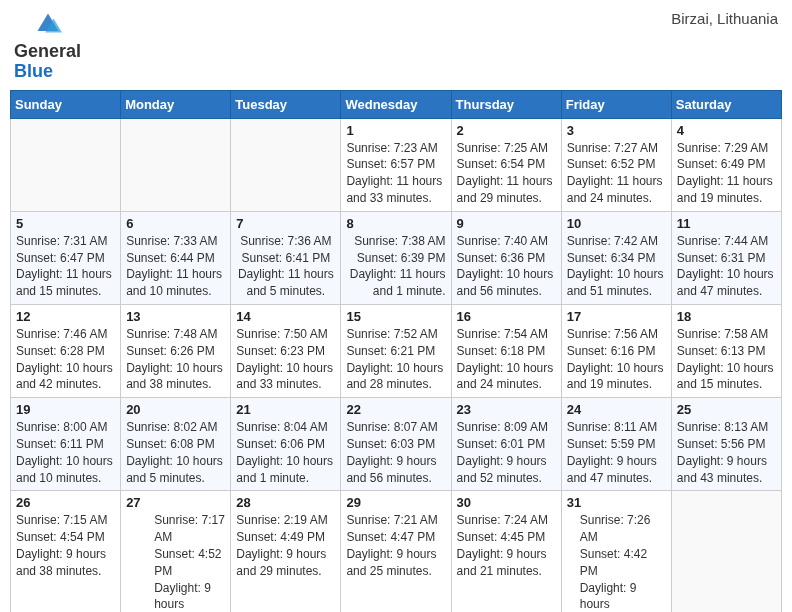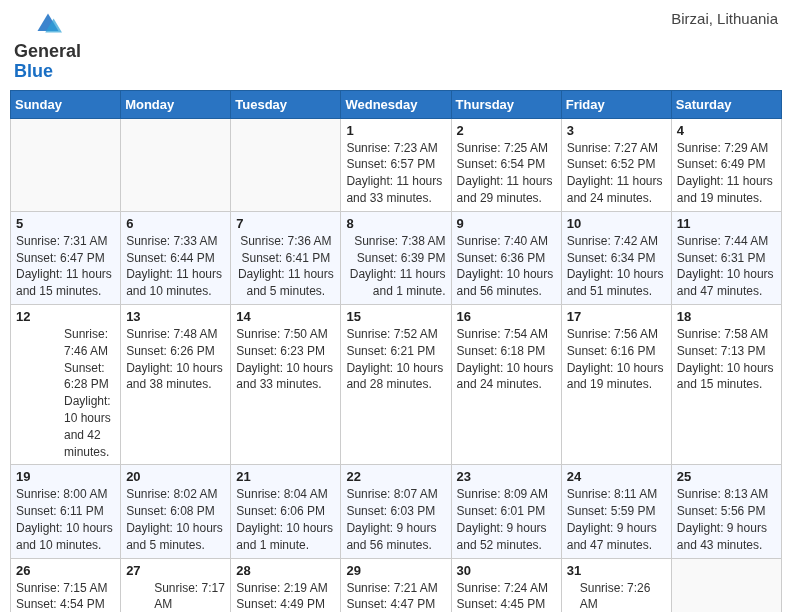--- a/index.html
+++ b/index.html
@@ -213,21 +213,21 @@
           <span class="day-num">11</span>
           <div class="day-info" style="white-space: pre-line;">Sunrise: 7:44 AM
 Sunset: 6:31 PM
 Daylight: 10 hours
 and 47 minutes.</div>
         </td>
       </tr>
       <tr>
         <td>
           <span class="day-num">12</span>
-          <div class="day-info" style="white-space: pre-line; margin-left: 48px;">Sunrise: 7:46 AM
+          <div class="day-info" style="white-space: pre-line;">Sunrise: 7:46 AM
 Sunset: 6:28 PM
 Daylight: 10 hours
 and 42 minutes.</div>
         </td>
         <td>
           <span class="day-num">13</span>
           <div class="day-info" style="white-space: pre-line;">Sunrise: 7:48 AM
 Sunset: 6:26 PM
 Daylight: 10 hours
 and 38 minutes.</div>
@@ -256,21 +256,21 @@
         <td>
           <span class="day-num">17</span>
           <div class="day-info" style="white-space: pre-line;">Sunrise: 7:56 AM
 Sunset: 6:16 PM
 Daylight: 10 hours
 and 19 minutes.</div>
         </td>
         <td>
           <span class="day-num">18</span>
           <div class="day-info" style="white-space: pre-line;">Sunrise: 7:58 AM
-Sunset: 7:13 PM
+Sunset: 6:13 PM
 Daylight: 10 hours
 and 15 minutes.</div>
         </td>
       </tr>
       <tr>
         <td>
           <span class="day-num">19</span>
           <div class="day-info" style="white-space: pre-line;">Sunrise: 8:00 AM
 Sunset: 6:11 PM
 Daylight: 10 hours

